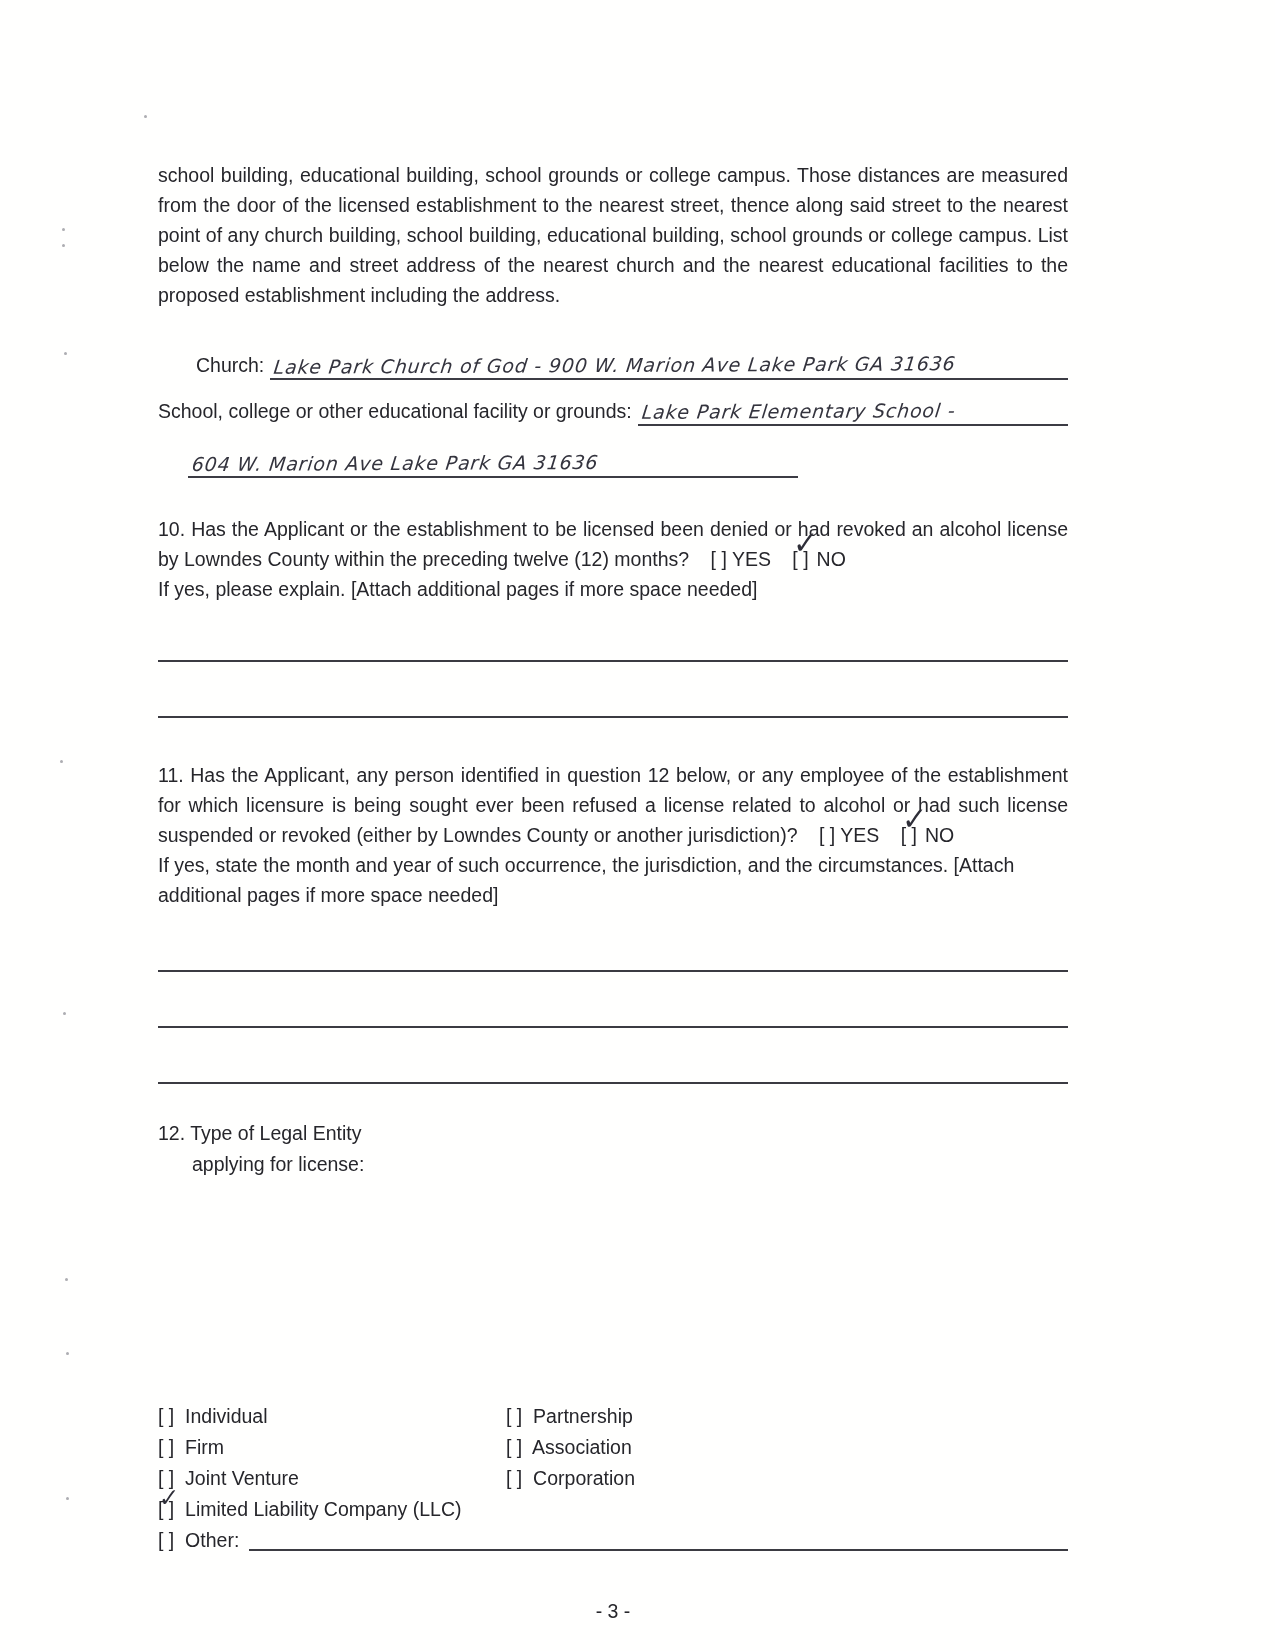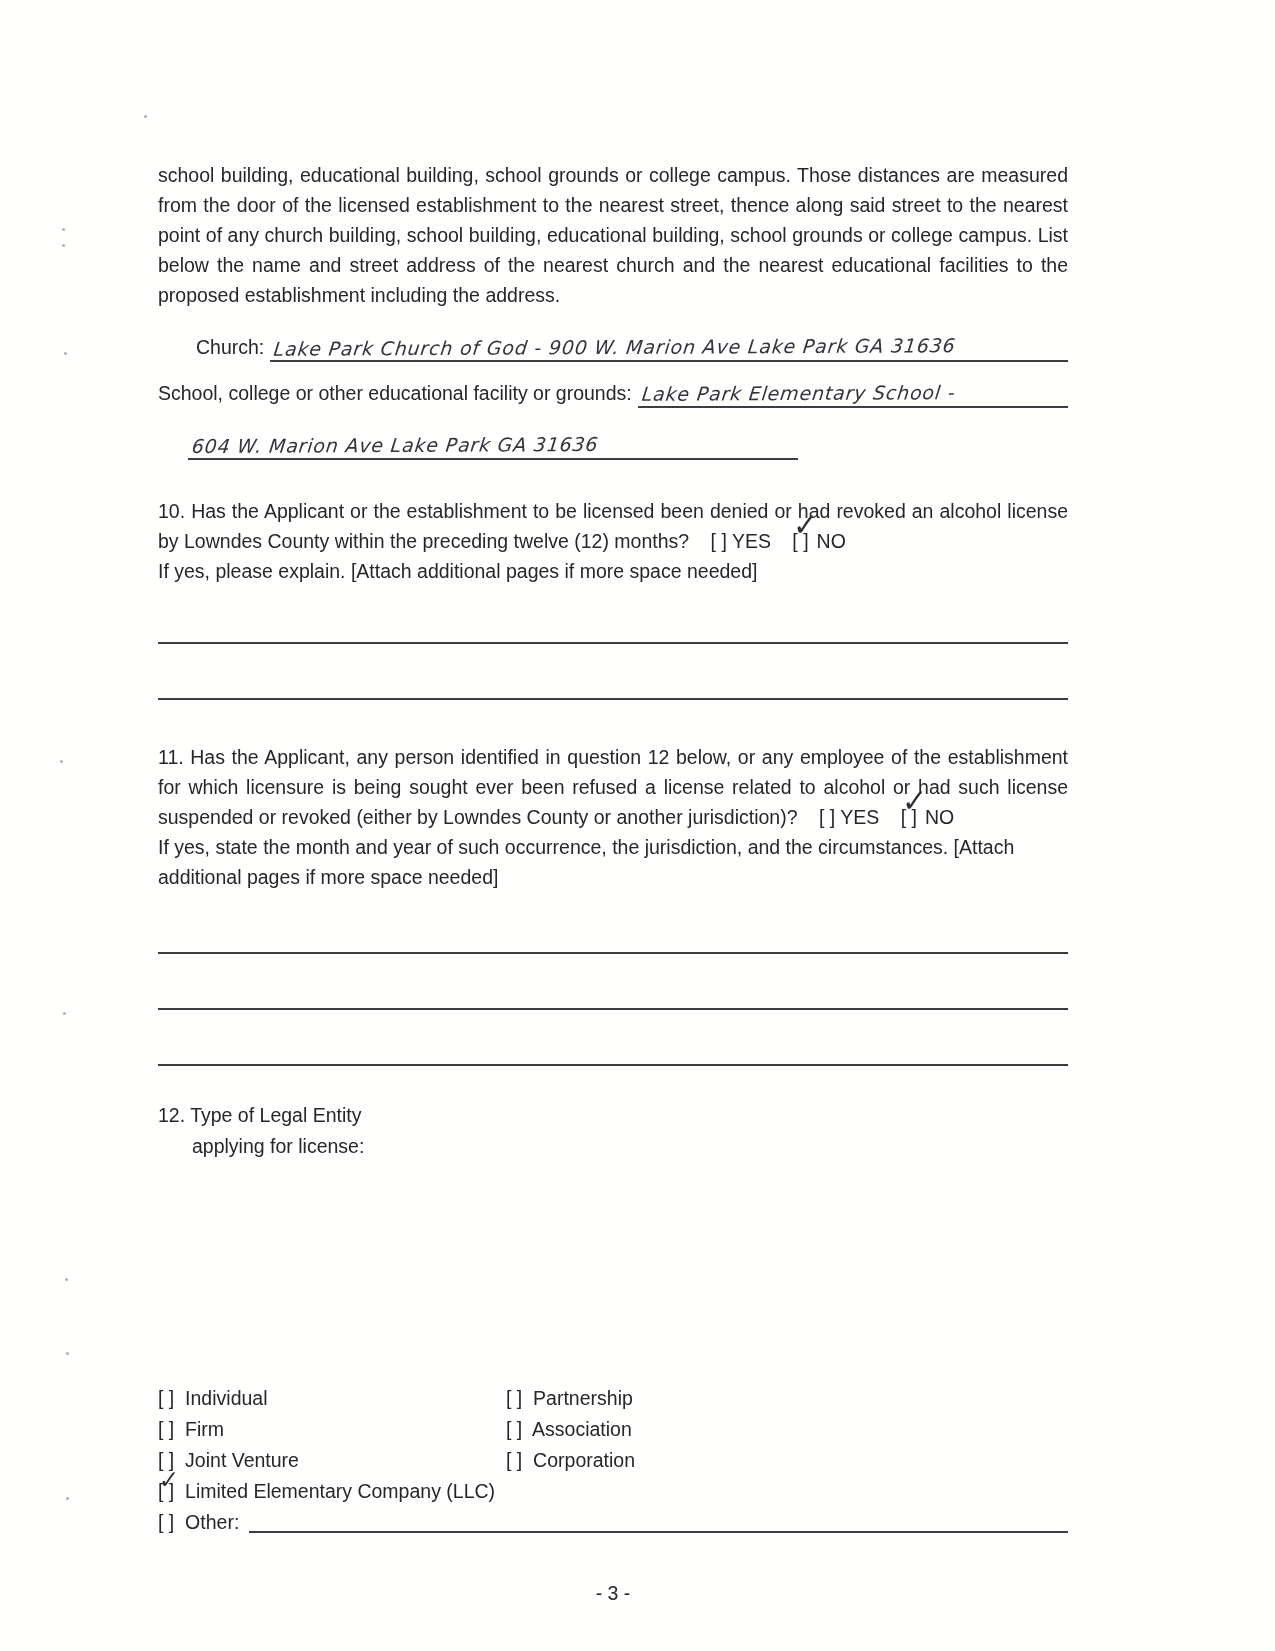--- a/index.html
+++ b/index.html
@@ -39,21 +39,21 @@
     padding: 0 4px 2px 4px;
   }
 
   .field-row { display: flex; align-items: flex-end; font-size: 19.5px; }
   .field-label { white-space: nowrap; margin-right: 6px; line-height: 30px; }
   .fill-line {
     flex: 1;
     border-bottom: 2px solid #3c3c44;
     position: relative;
   }
-  .church-row { margin-top: 22px; margin-left: 38px; justify-content: space-between; }
+  .church-row { margin-top: 40px; margin-left: 38px; justify-content: space-between; }
   .school-row1 { margin-top: 16px; }
   .school-row2 { margin-top: 26px; margin-left: 30px; width: 610px; border-bottom: 2px solid #3c3c44; }
 
   .q-para { margin-top: 36px; }
   .q11-para { margin-top: 42px; }
 
   .inline-cb { white-space: nowrap; }
   .cb { position: relative; display: inline-block; }
   .tick {
     position: absolute;
@@ -178,21 +178,21 @@
           <span class="opt-c1"><span>[ ]</span>&nbsp; <span>Firm</span></span>
           <span class="opt-c2"><span>[ ]</span>&nbsp; <span>Association</span></span>
         </div>
 
         <div class="opt-row">
           <span class="opt-c1"><span>[ ]</span>&nbsp; <span>Joint Venture</span></span>
           <span class="opt-c2"><span>[ ]</span>&nbsp; <span>Corporation</span></span>
         </div>
 
         <div class="opt-row">
-          <span><span class="cb"><span>[ ]</span><span class="tick tick-small">✓</span></span>&nbsp; <span>Limited Elementary Company (LLC)</span></span>
+          <span><span class="cb"><span>[ ]</span><span class="tick tick-small">✓</span></span>&nbsp; <span>Limited Liability Company (LLC)</span></span>
         </div>
 
         <div class="opt-row">
           <span><span>[ ]</span>&nbsp; <span>Other:</span></span>
           <span class="other-line"></span>
         </div>
 
       </div>
     </div>
 

